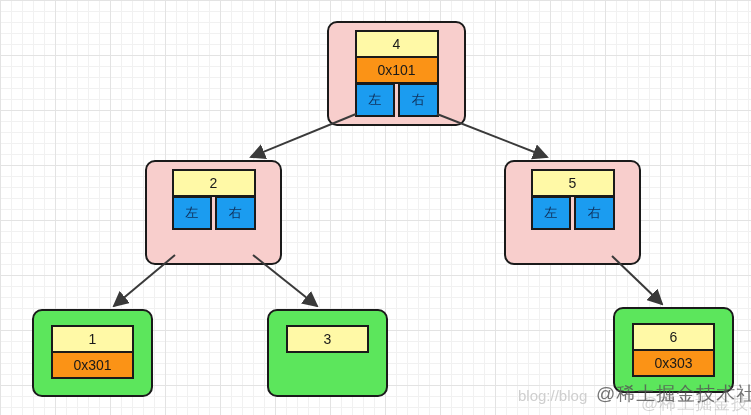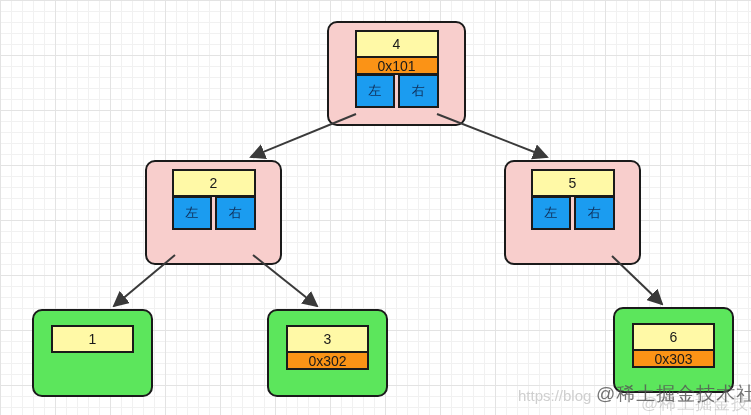--- a/index.html
+++ b/index.html
@@ -37,21 +37,21 @@
   .node-n6{left:613px;top:307px;width:121px;height:86px;}
   .stack{width:84px;margin-top:7px;}
   .leaf .stack{width:83px;margin-top:14px;}
   .cell{
     box-sizing:border-box;
     border:2px solid var(--line,#1a1a1a);
     display:flex;align-items:center;justify-content:center;
     font-size:14px;color:#1a1a1a;
   }
   .cell.value{height:28px;background:var(--yellow,#FFF9A6);}
-  .cell.address{height:19px;background:var(--orange,#FB9316);margin-top:-2px;}
+  .cell.address{height:28px;background:var(--orange,#FB9316);margin-top:-2px;}
   .pointers{display:flex;gap:3px;margin-top:-1px;}
   .cell.ptr{
     flex:1;height:34px;
     background:var(--blue,#1B9CF0);
     font-size:13px;color:#10315c;
   }
   .arrow-layer{position:absolute;left:0;top:0;width:751px;height:415px;pointer-events:none;}
   .arrow-layer line{stroke:var(--arrow,#3a3a3a);stroke-width:2;}
   .watermark{position:absolute;white-space:nowrap;pointer-events:none;}
   .wm-url{left:518px;top:387px;font-size:15px;color:#cfcfcf;}
@@ -90,27 +90,27 @@
       <div class="pointers">
         <div class="cell ptr">左</div>
         <div class="cell ptr">右</div>
       </div>
     </div>
   </div>
 
   <div class="tree-node leaf node-n1">
     <div class="stack">
       <div class="cell value">1</div>
+      <div class="cell address">0x301</div>
     </div>
   </div>
 
   <div class="tree-node leaf node-n3">
     <div class="stack">
       <div class="cell value">3</div>
-      <div class="cell address">0x302</div>
     </div>
   </div>
 
   <div class="tree-node leaf node-n6">
     <div class="stack">
       <div class="cell value">6</div>
       <div class="cell address">0x303</div>
     </div>
   </div>
 
@@ -120,17 +120,17 @@
         <path d="M0,0 L8,4 L0,8 Z" fill="#3a3a3a"></path>
       </marker>
     </defs>
     <line x1="356" y1="114" x2="251" y2="157" marker-end="url(#ah)"></line>
     <line x1="437" y1="114" x2="547" y2="157" marker-end="url(#ah)"></line>
     <line x1="175" y1="255" x2="114" y2="306" marker-end="url(#ah)"></line>
     <line x1="253" y1="255" x2="317" y2="306" marker-end="url(#ah)"></line>
     <line x1="612" y1="256" x2="662" y2="304" marker-end="url(#ah)"></line>
   </svg>
 
-  <div class="watermark wm-url">https://blog</div>
+  <div class="watermark wm-url">blog://blog</div>
   <div class="watermark wm-ghost">@稀土掘金技术社区</div>
   <div class="watermark wm-main">@稀土掘金技术社区</div>
 
 </div>
 
 </body></html>

